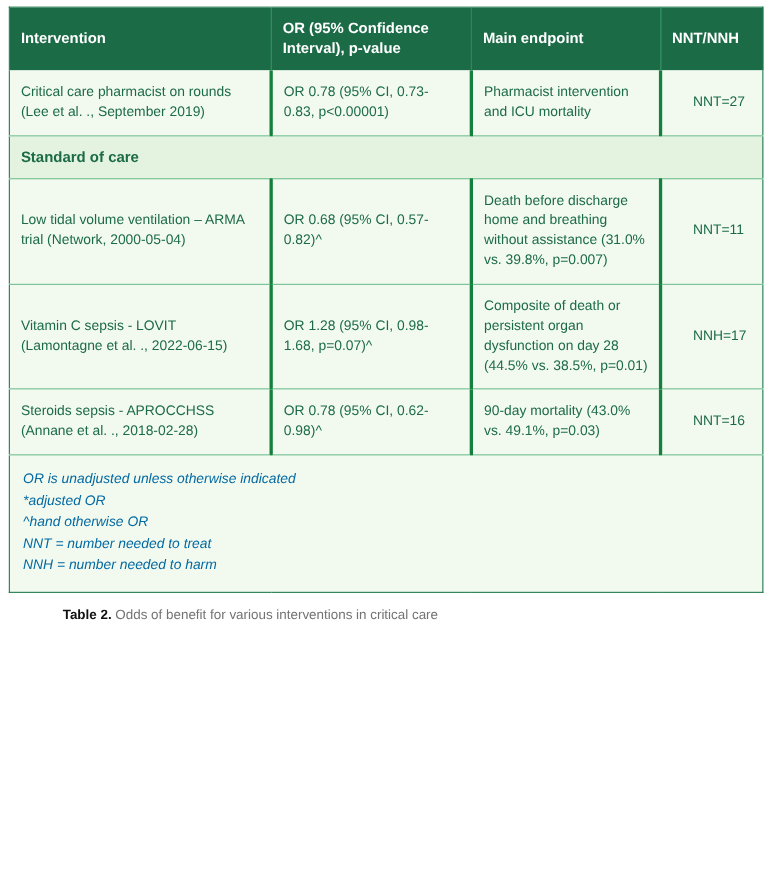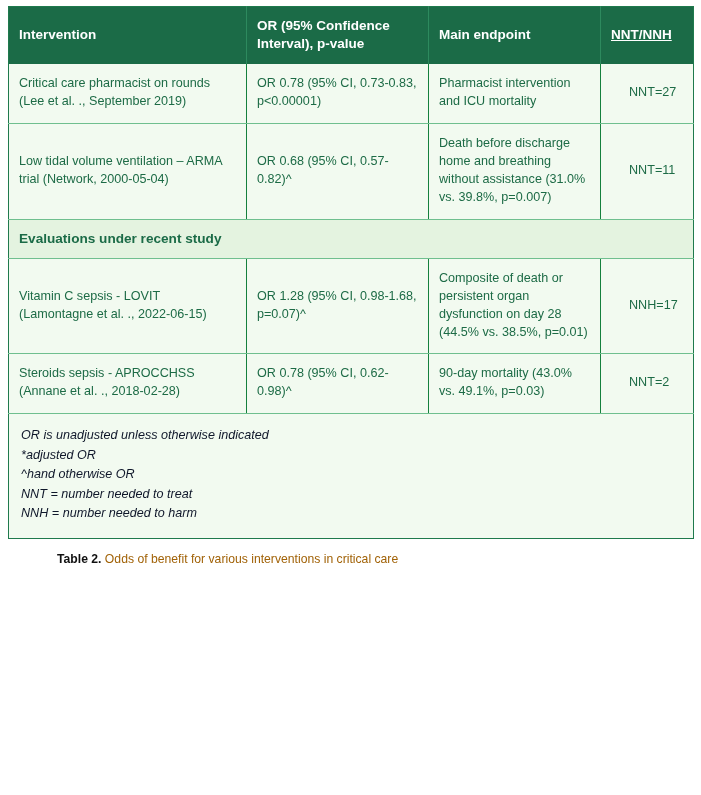--- a/index.html
+++ b/index.html
@@ -36,68 +36,68 @@
     background: #1b6b47;
     color: #ffffff;
     font-size: 13.5px;
     font-weight: bold;
     text-align: left;
     vertical-align: middle;
     padding: 10px 10px 11px 10px;
     border-right: 1px solid #2d8a5e;
     line-height: 1.35;
   }
-  thead th:last-child { border-right: none; text-decoration: underline; }
+  thead th:last-child { border-right: none; }
 
   tbody td {
     font-size: 12.6px;
     line-height: 1.42;
     color: #1d6b46;
     vertical-align: middle;
     padding: 11px 10px 12px 10px;
-    border-right: 1px solid #15803d;
+    border-right: 3px solid #15803d;
     border-bottom: 1px solid #6fbf8f;
     background: #f2faf0;
   }
   tbody td:last-child { border-right: none; padding-left: 28px; }
 
   tr.section-row td {
     background: #e4f3e0;
     font-weight: bold;
     font-size: 13.6px;
     color: #1b6b47;
     padding: 9px 10px 10px 10px;
     border-right: none;
   }
 
   tr.footnote-row td {
     background: #f2faf0;
     font-style: italic;
     font-size: 12.6px;
-    color: #0f172a;
+    color: #0369a1;
     line-height: 1.55;
     padding: 12px 10px 14px 12px;
     border-right: none;
     border-bottom: none;
   }
   .footnote-line { display: block; }
 
   .caption {
     margin-top: 13px;
     padding-left: 2px;
     font-size: 12.2px;
     color: #1f1f1f;
   }
   .caption .cap-label {
     font-weight: bold;
     color: #111111;
     margin-left: 47px;
   }
   .caption .cap-text {
-    color: #a16207;
+    color: #737373;
     text-align: center;
   }
 </style>
 </head>
 <body>
 
 <div class="page">
 
   <table class="data-table">
     <colgroup>
@@ -116,45 +116,45 @@
     </thead>
     <tbody>
 
       <tr class="data-row">
         <td>Critical care pharmacist on rounds (Lee et al. ., September 2019)</td>
         <td>OR 0.78 (95% CI, 0.73-0.83, p&lt;0.00001)</td>
         <td>Pharmacist intervention and ICU mortality</td>
         <td>NNT=27</td>
       </tr>
 
+      <tr class="section-row">
+        <td colspan="4">Standard of care</td>
+      </tr>
 
 
       <tr class="data-row">
         <td>Low tidal volume ventilation – ARMA trial (Network, 2000-05-04)</td>
         <td>OR 0.68 (95% CI, 0.57-0.82)^</td>
         <td>Death before discharge home and breathing without assistance (31.0% vs. 39.8%, p=0.007)</td>
         <td>NNT=11</td>
       </tr>
 
-      <tr class="section-row">
-        <td colspan="4">Evaluations under recent study</td>
-      </tr>
 
       <tr class="data-row">
         <td>Vitamin C sepsis - LOVIT (Lamontagne et al. ., 2022-06-15)</td>
         <td>OR 1.28 (95% CI, 0.98-1.68, p=0.07)^</td>
         <td>Composite of death or persistent organ dysfunction on day 28 (44.5% vs. 38.5%, p=0.01)</td>
         <td>NNH=17</td>
       </tr>
 
       <tr class="data-row">
         <td>Steroids sepsis -  APROCCHSS (Annane et al. ., 2018-02-28)</td>
         <td>OR 0.78 (95% CI, 0.62-0.98)^</td>
         <td>90-day mortality (43.0% vs. 49.1%, p=0.03)</td>
-        <td>NNT=2</td>
+        <td>NNT=16</td>
       </tr>
 
 
       <tr class="footnote-row">
         <td colspan="4">
           <span class="footnote-line">OR is unadjusted unless otherwise indicated</span>
           <span class="footnote-line">*adjusted OR</span>
           <span class="footnote-line">^hand otherwise OR</span>
           <span class="footnote-line">NNT = number needed to treat</span>
           <span class="footnote-line">NNH = number needed to harm</span>

